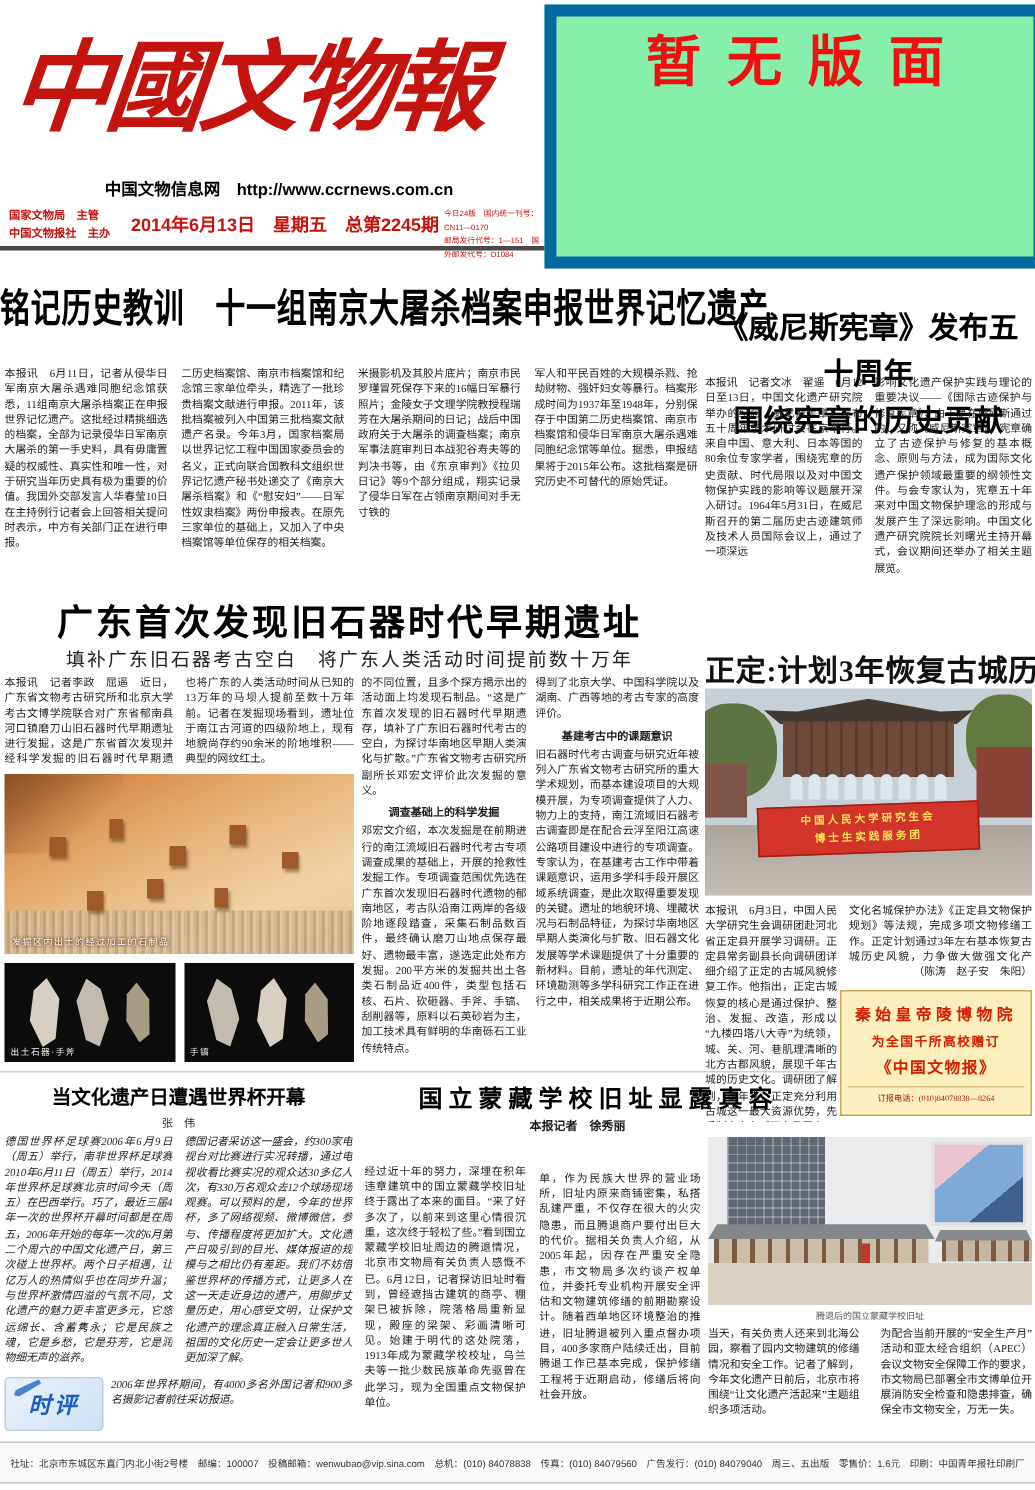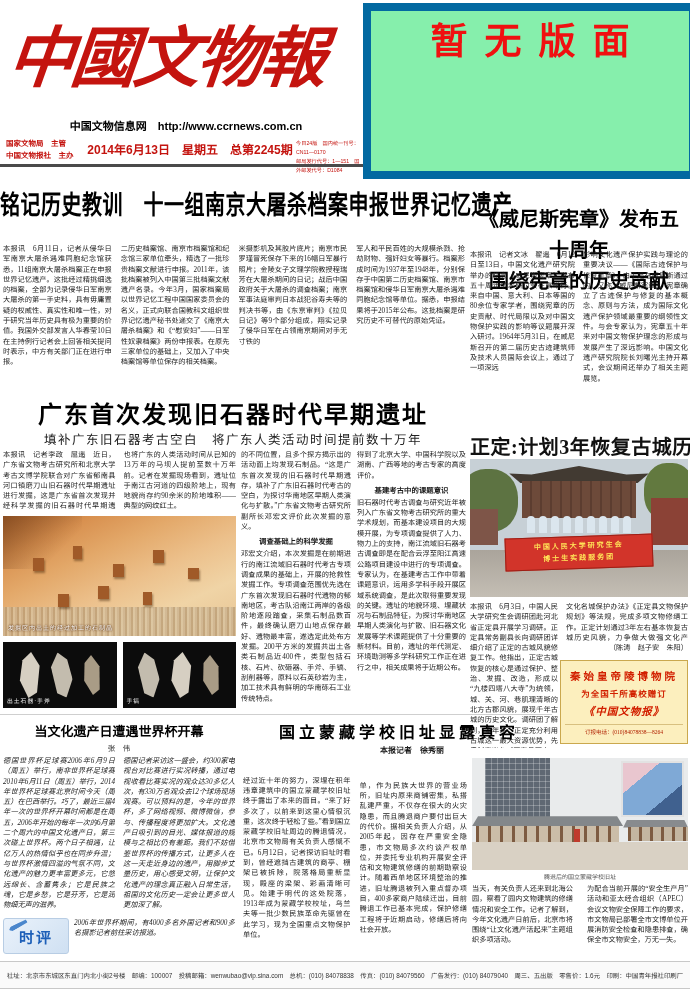--- a/index.html
+++ b/index.html
@@ -80,39 +80,39 @@
              transform:rotate(-2deg);display:flex;flex-direction:column;align-items:center;justify-content:center;
              color:#ffe257;font-size:7px;font-weight:700;letter-spacing:2px;line-height:1.6;}
   .zd-cols{left:470px;top:602px;width:218px;height:148px;}
   .zd-c1{position:absolute;left:0;top:0;width:88px;height:146px;}
   .zd-c2{position:absolute;left:96px;top:0;width:122px;height:40px;}
   .zd-byline{position:absolute;left:96px;top:40px;width:122px;font-size:7.2px;text-align:right;color:#1c1c1c;}
   .ad-box{left:560px;top:660px;width:128px;height:84px;border:1px solid #caa84e;background:#fcefbe;
           text-align:center;box-sizing:border-box;padding-top:7px;}
   .ad1{color:#d22000;font-weight:800;font-size:10.5px;letter-spacing:3px;}
   .ad2{color:#d22000;font-weight:700;font-size:8.5px;letter-spacing:1px;margin-top:4px;}
-  .ad3{color:#d22000;font-weight:800;font-size:10.5px;letter-spacing:1px;margin-top:4px;font-style:italic;}
+  .ad3{color:#d22000;font-weight:800;font-size:10.5px;letter-spacing:1px;margin-top:4px;}
   .ad4{color:#b02000;font-size:5.5px;margin:6px 4px 0 4px;border-top:1px solid #d8c080;padding-top:3px;}
   
   .sec-rule{left:0;top:714px;width:552px;height:1px;background:#cfcfcf;}
   .wc-title{left:3px;top:721px;width:232px;text-align:center;font-size:13px;font-weight:800;
             font-family:"Liberation Sans",sans-serif;}
   .wc-byline{left:3px;top:742px;width:232px;text-align:center;font-size:7.5px;color:#333;}
   .wc-cols{left:3px;top:756px;width:232px;height:158px;gap:8px;}
   .wc-cols .col{font-style:italic;}
   .wc-bottom{left:3px;top:918px;width:232px;height:40px;display:flex;gap:5px;align-items:flex-start;}
   .sp-logo{width:64px;height:34px;background:linear-gradient(135deg,#eaf2fb,#cfe0f2);border:1px solid #b8cde4;
            border-radius:3px;position:relative;display:flex;align-items:center;justify-content:center;flex:none;}
-  .sp-logo-text{color:#1d5fb8;font-weight:800;font-size:15px;letter-spacing:2px;}
+  .sp-logo-text{color:#1d5fb8;font-weight:800;font-size:15px;font-style:italic;letter-spacing:2px;}
   .pen-icon{position:absolute;left:4px;top:4px;width:20px;height:5px;background:#4a86cc;
             clip-path:polygon(0 50%,15% 0,100% 20%,100% 80%,15% 100%);transform:rotate(-28deg);}
   .wc-side{flex:1;font-size:7.2px;font-style:italic;text-align:justify;line-height:1.43;overflow:hidden;height:38px;}
   .mz-title{left:243px;top:719px;width:312px;text-align:center;font-size:16px;font-weight:800;
             letter-spacing:4px;white-space:nowrap;}
-  .mz-byline{left:256px;top:744px;width:312px;text-align:center;font-size:8px;font-weight:700;}
+  .mz-byline{left:229px;top:744px;width:312px;text-align:center;font-size:8px;font-weight:700;}
   .mz-cols{left:243px;top:760px;width:224px;height:196px;gap:9px;align-items:center;}
   .mz-photo{left:472px;top:758px;width:216px;height:112px;background:#e9ebec;overflow:hidden;}
   .mz-bldg{position:absolute;left:6%;top:0;width:30%;height:54%;background-color:#5f6873;
            background-image:repeating-linear-gradient(0deg,rgba(255,255,255,.25) 0 1px,transparent 1px 6px),
                             repeating-linear-gradient(90deg,rgba(255,255,255,.25) 0 1px,transparent 1px 6px);}
   .mz-board{position:absolute;right:2%;top:3%;width:27%;height:46%;border:2px solid #e2e2e2;
             background:linear-gradient(140deg,#e9c6cf 0 30%,#7fa9d6 30% 70%,#40618f 70%);}
   .mz-roof{position:absolute;left:0;top:52%;width:70%;height:10px;background:#83878a;
            clip-path:polygon(0 100%,4% 0,96% 0,100% 100%);}
   .mz-colonnade{position:absolute;left:2%;top:61%;width:66%;height:16px;

